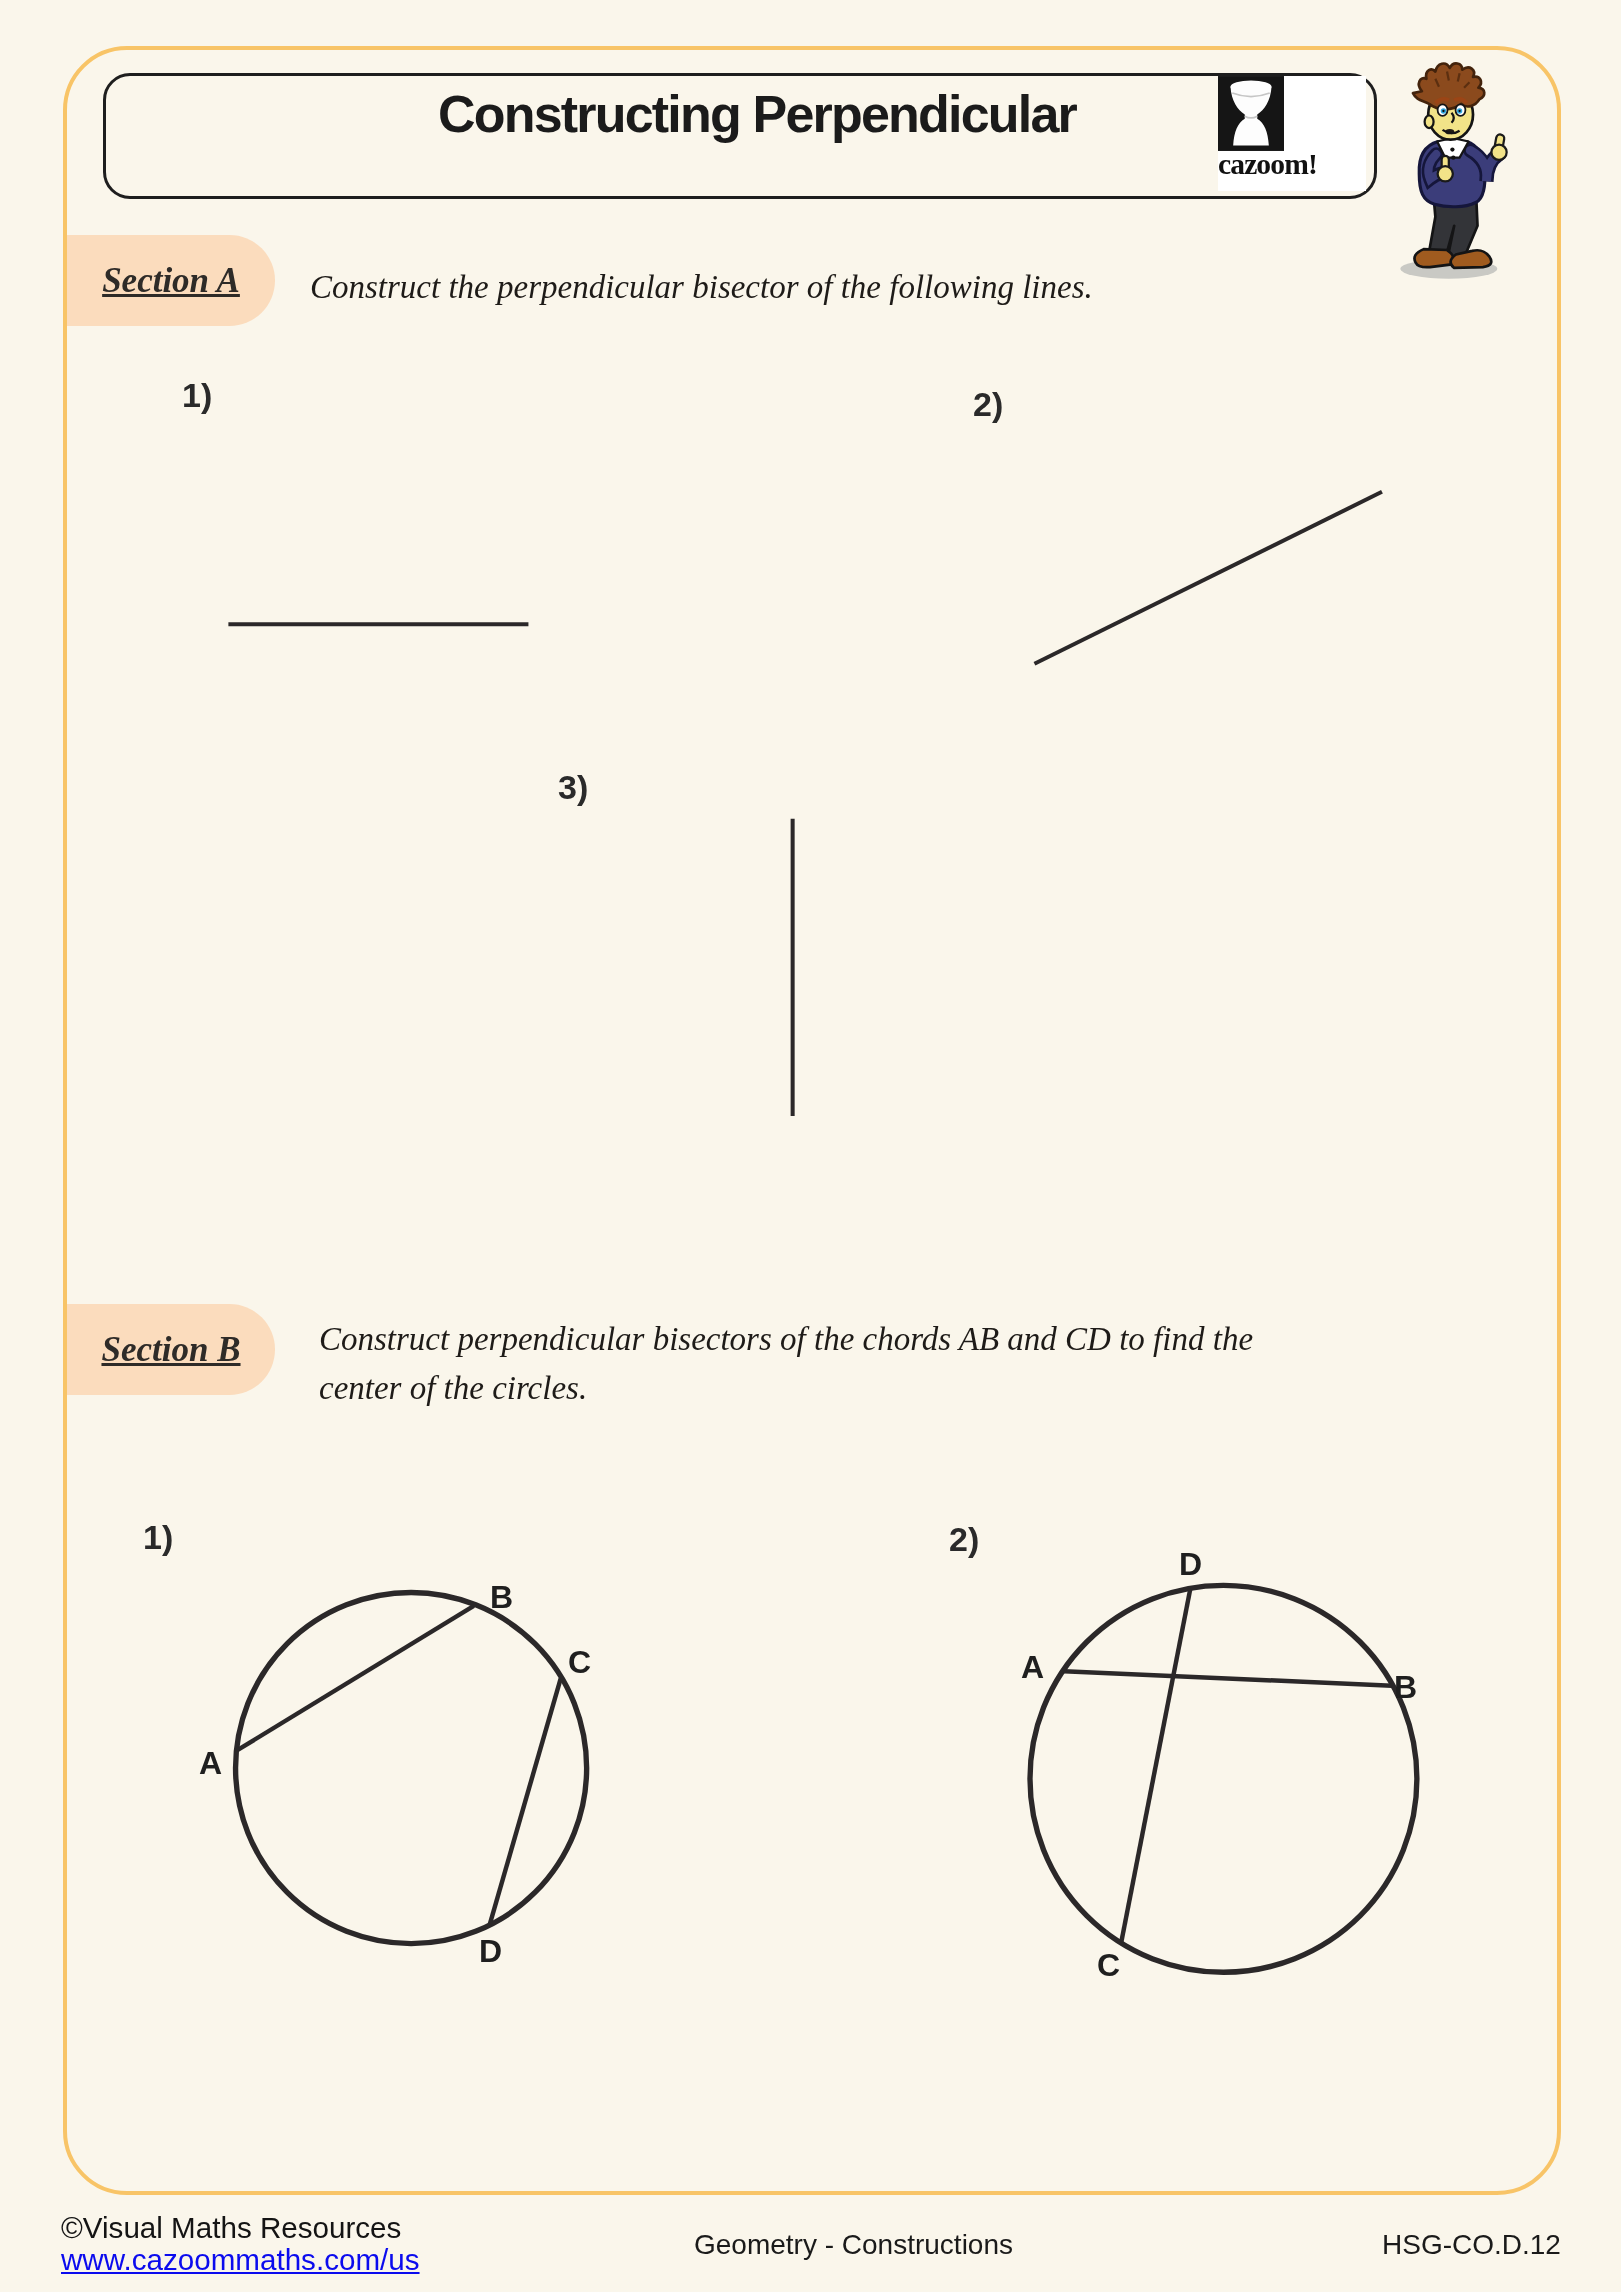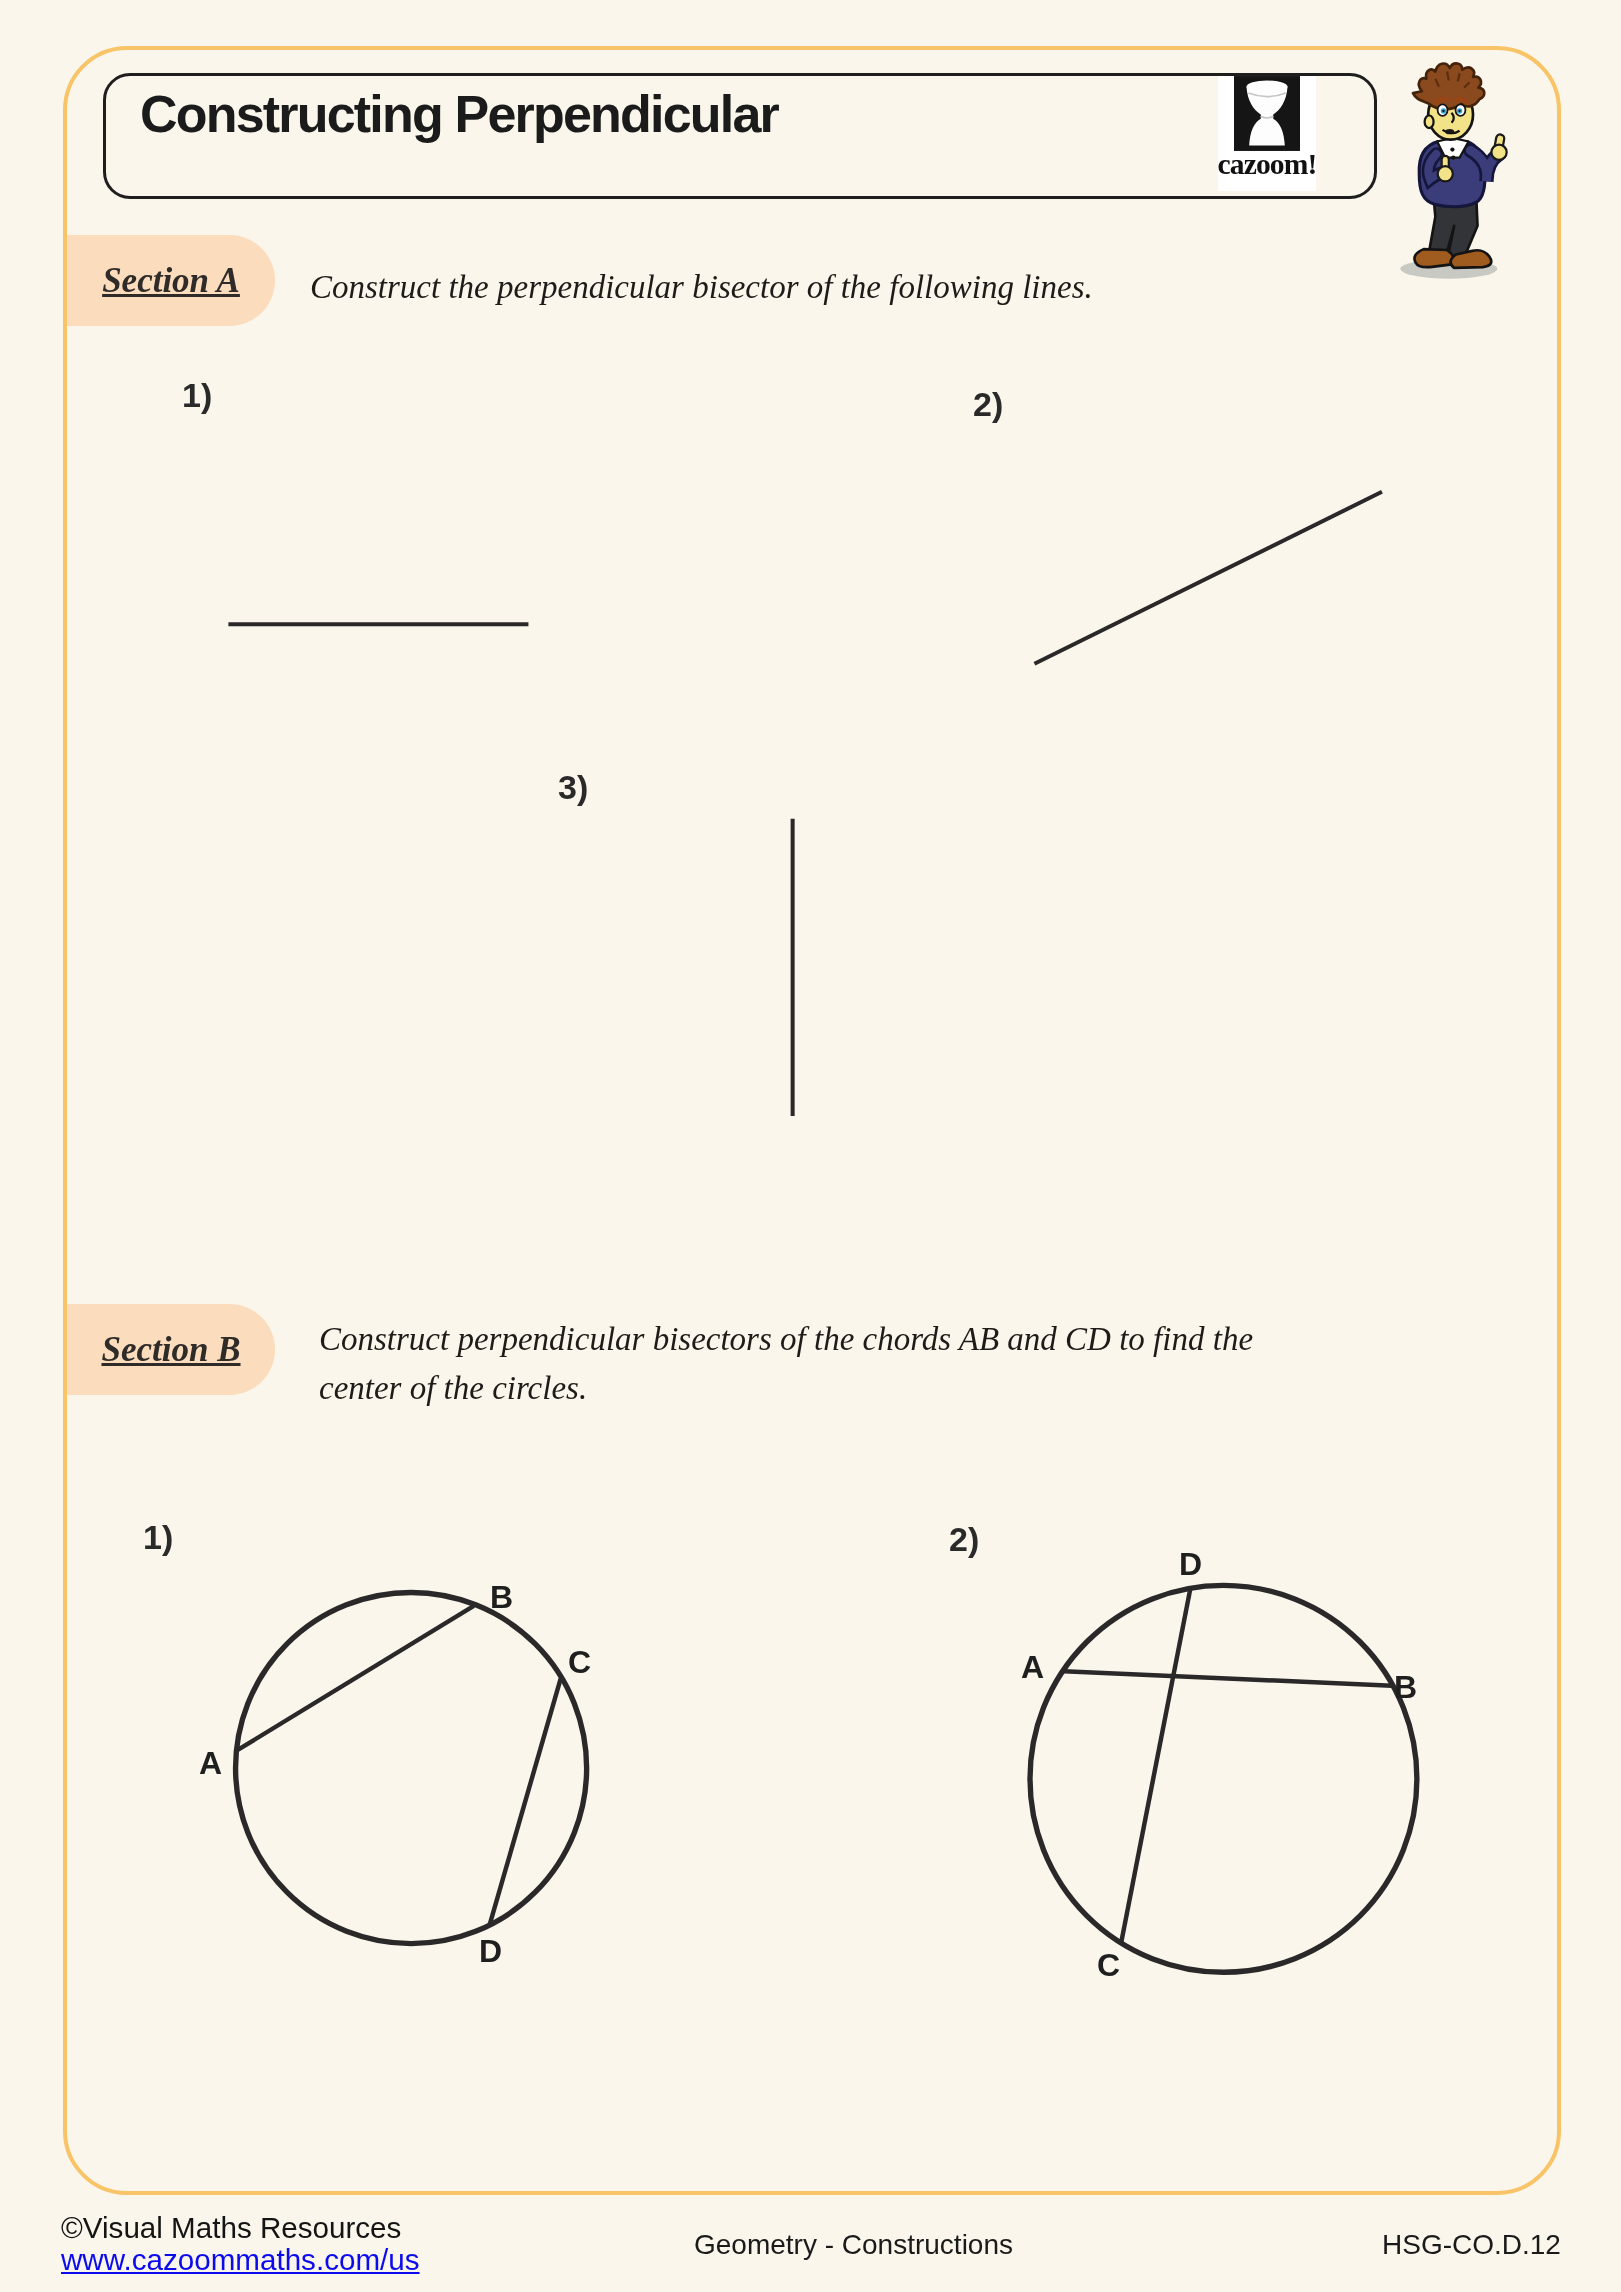--- a/index.html
+++ b/index.html
@@ -19,33 +19,34 @@
     box-sizing:border-box;
     background:transparent;
   }
 
   .title-banner{
     left:103px;top:73px;width:1274px;height:126px;
     border:3.6px solid #1E1E1E;
     border-radius:27px;
     box-sizing:border-box;
     background:#FAF6EB;
+    text-align:center;
   }
   .title-text{
     padding:9.9px 0 0 34px;
     font-weight:bold;
     font-size:52px;line-height:56px;
     letter-spacing:-1.8px;
     color:#1B1B1B;
   }
 
   .logo-badge{
-    left:1218px;top:76px;width:98px;height:115px;
+    left:1218px;top:76px;width:148px;height:115px;
     background:#FFFFFF;
-    display:flex;flex-direction:column;align-items:center;
+    display:flex;flex-direction:column;align-items:flex-start;
   }
   .logo-text{
     font-family:"Liberation Serif", serif;
     font-weight:bold;font-size:29.6px;line-height:27px;
     letter-spacing:-0.9px;color:#111;
   }
 
   .section-pill{
     width:208px;height:91px;
     background:#FBDCBD;

